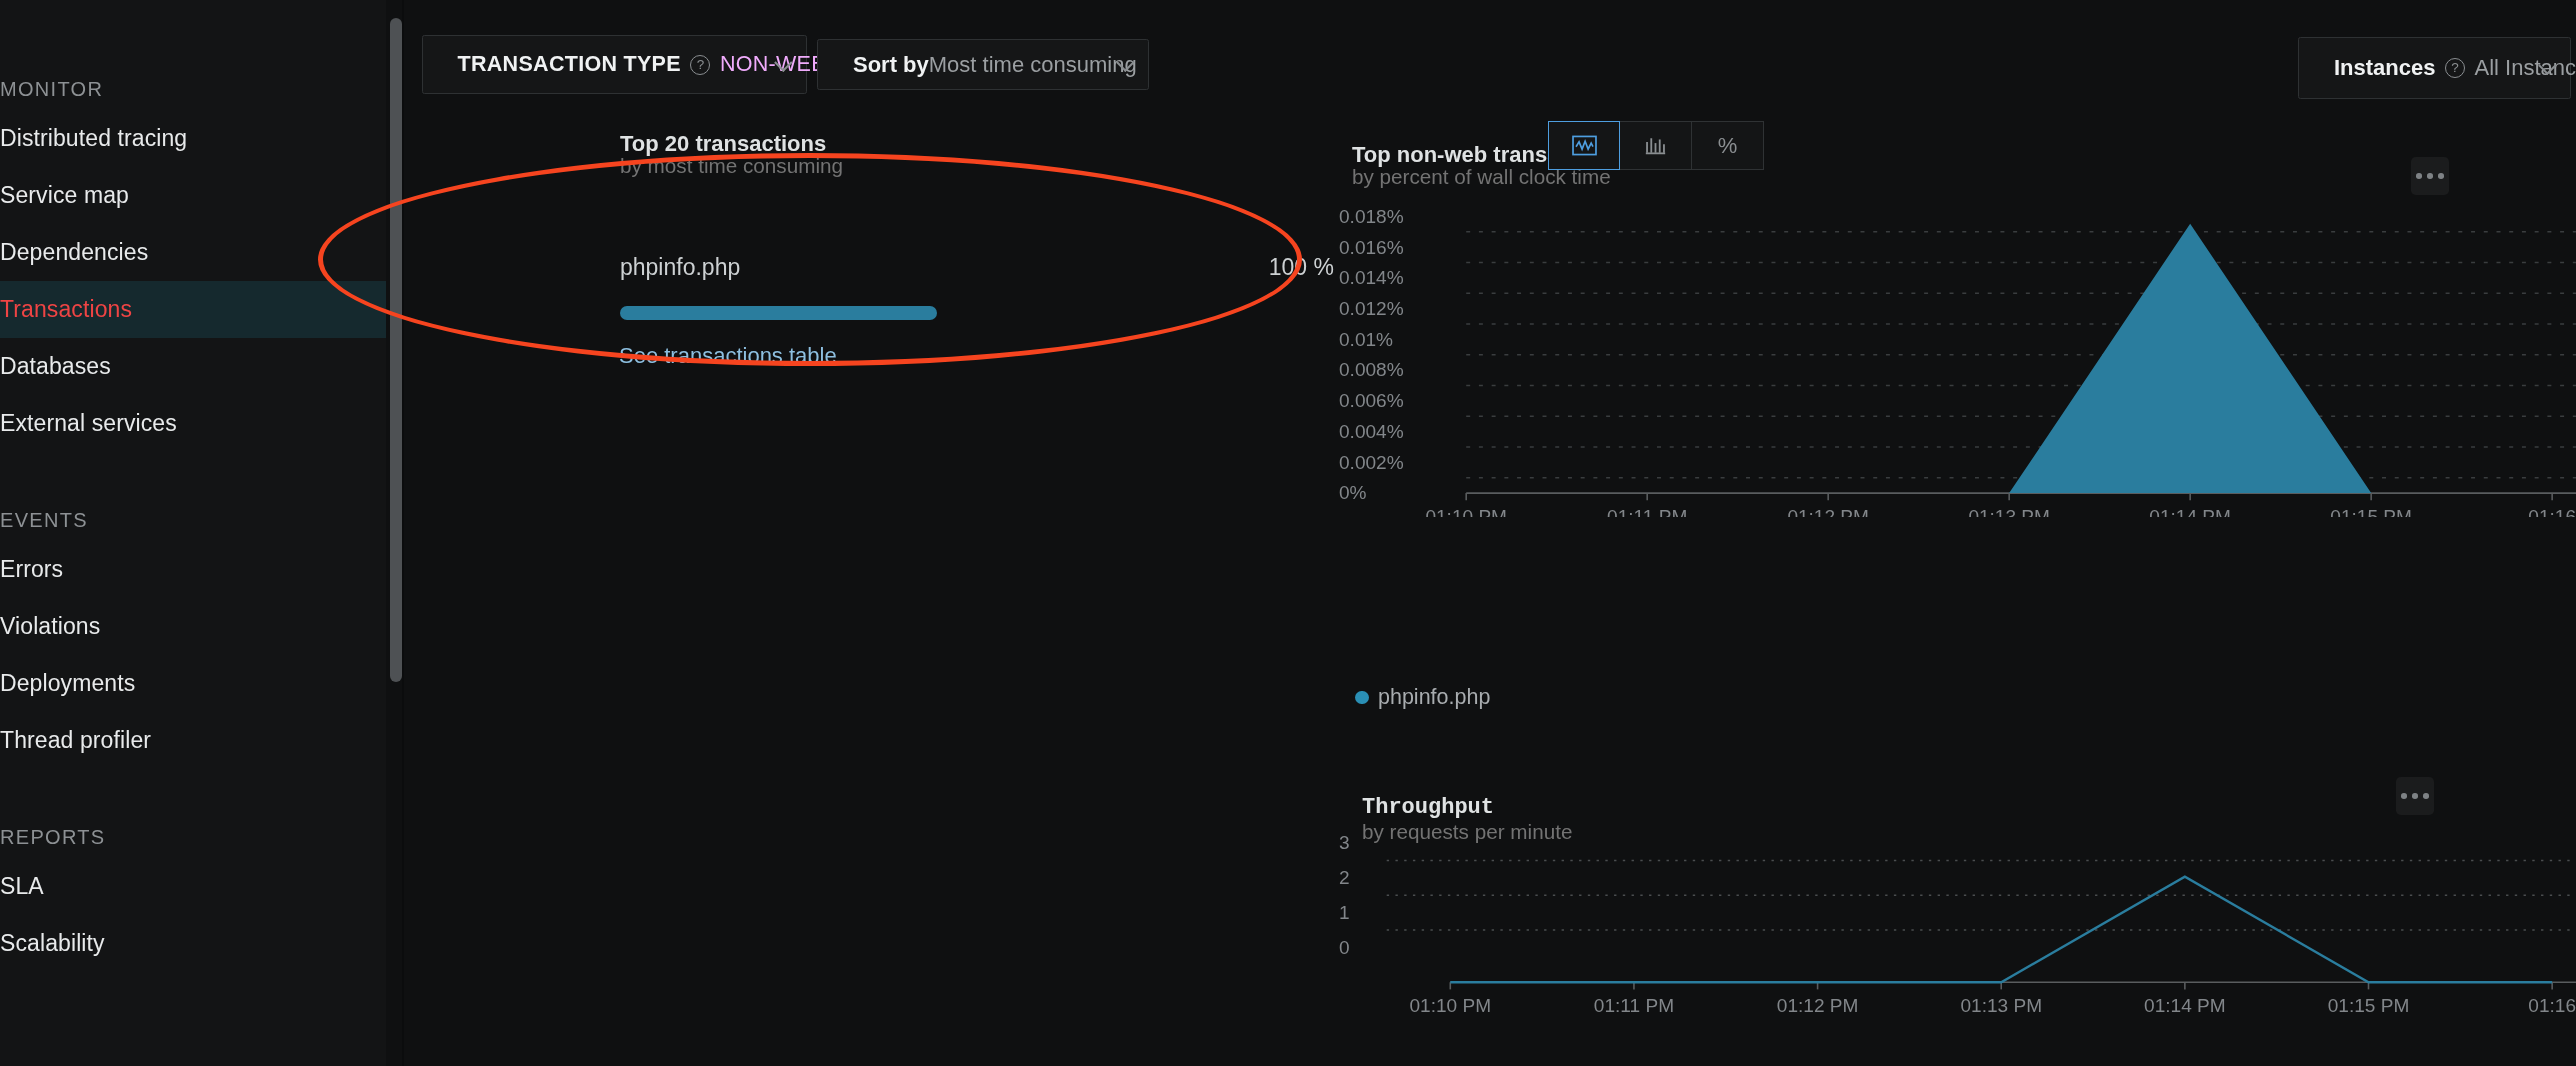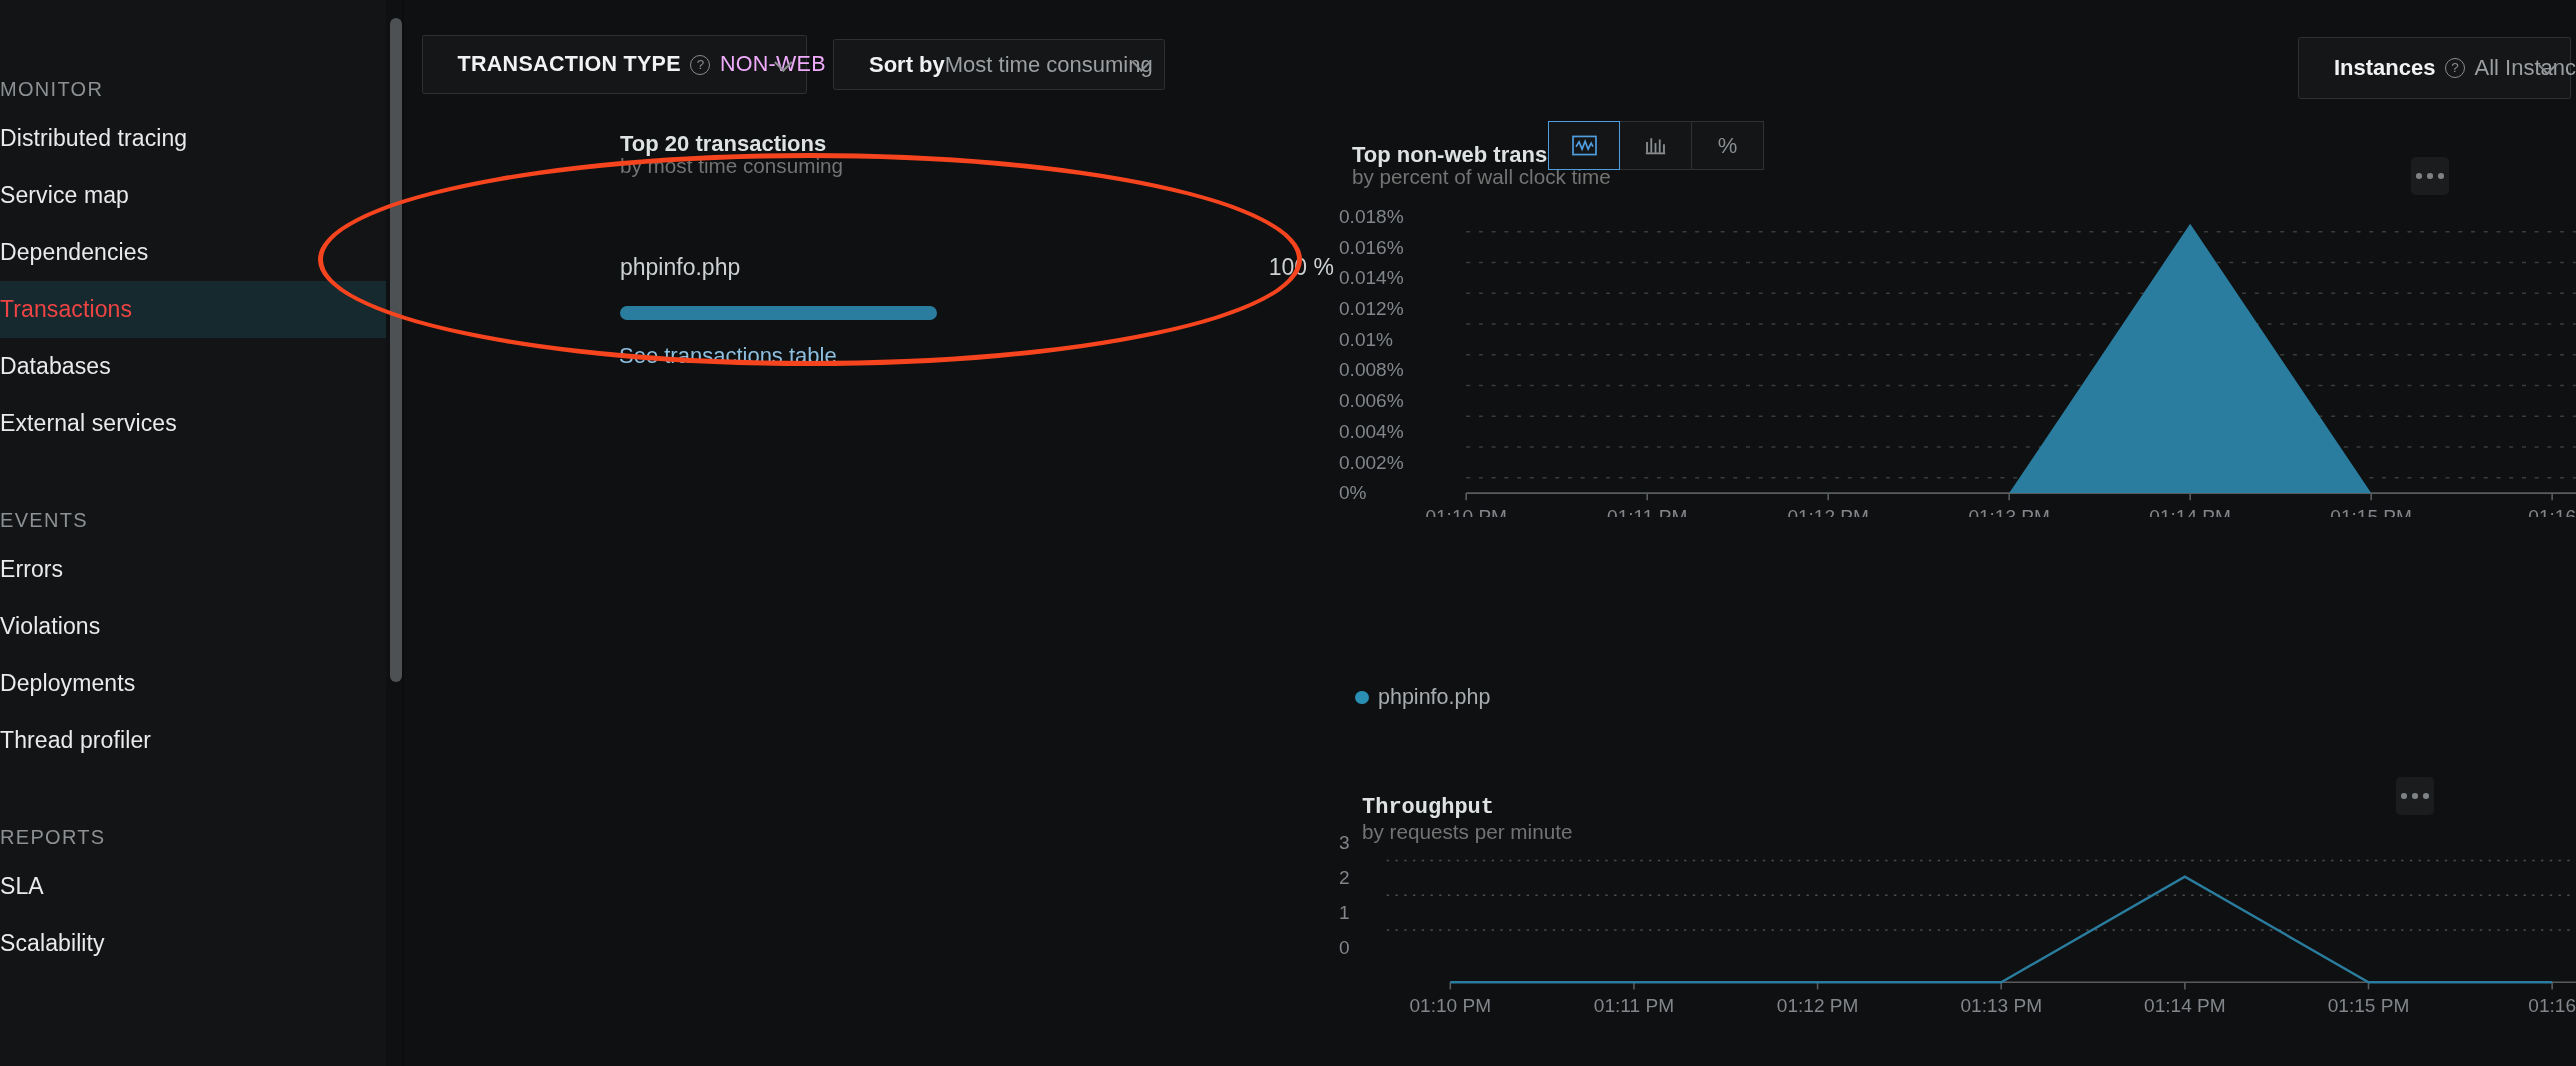--- a/index.html
+++ b/index.html
@@ -78,21 +78,21 @@
     flex: 0 0 auto;
   }
   .chevron {
     position: absolute; right: 16px; top: 50%;
     width: 12.7px; height: 12.7px;
     border-right: 2.4px solid #8a8e91; border-bottom: 2.4px solid #8a8e91;
     transform: translateY(-70%) rotate(45deg);
   }
 
   #sel-transaction-type { left: 17.5px; top: 35px; width: 385px; height: 59px; }
-  #sel-sort-by         { left: 413px; top: 39px; width: 332px; height: 51px; margin-left: 16px; }
+  #sel-sort-by         { left: 413px; top: 39px; width: 332px; height: 51px; }
   #sel-instances       { left: 1894px; top: 37px; width: 273px; height: 62px; }
 
   
   .panel-title { color: #dfe2e3; font-size: 22px; font-weight: 700; white-space: nowrap; }
   .panel-sub   { color: #737373; font-size: 20.7px; font-weight: 400; white-space: nowrap; }
 
   #top20-title { position: absolute; left: 216px; top: 131px; }
   #top20-sub   { position: absolute; left: 216px; top: 154px; }
 
   #txn-name { position: absolute; left: 216px; top: 254px; color: #cdd1d3; font-size: 23px; }

